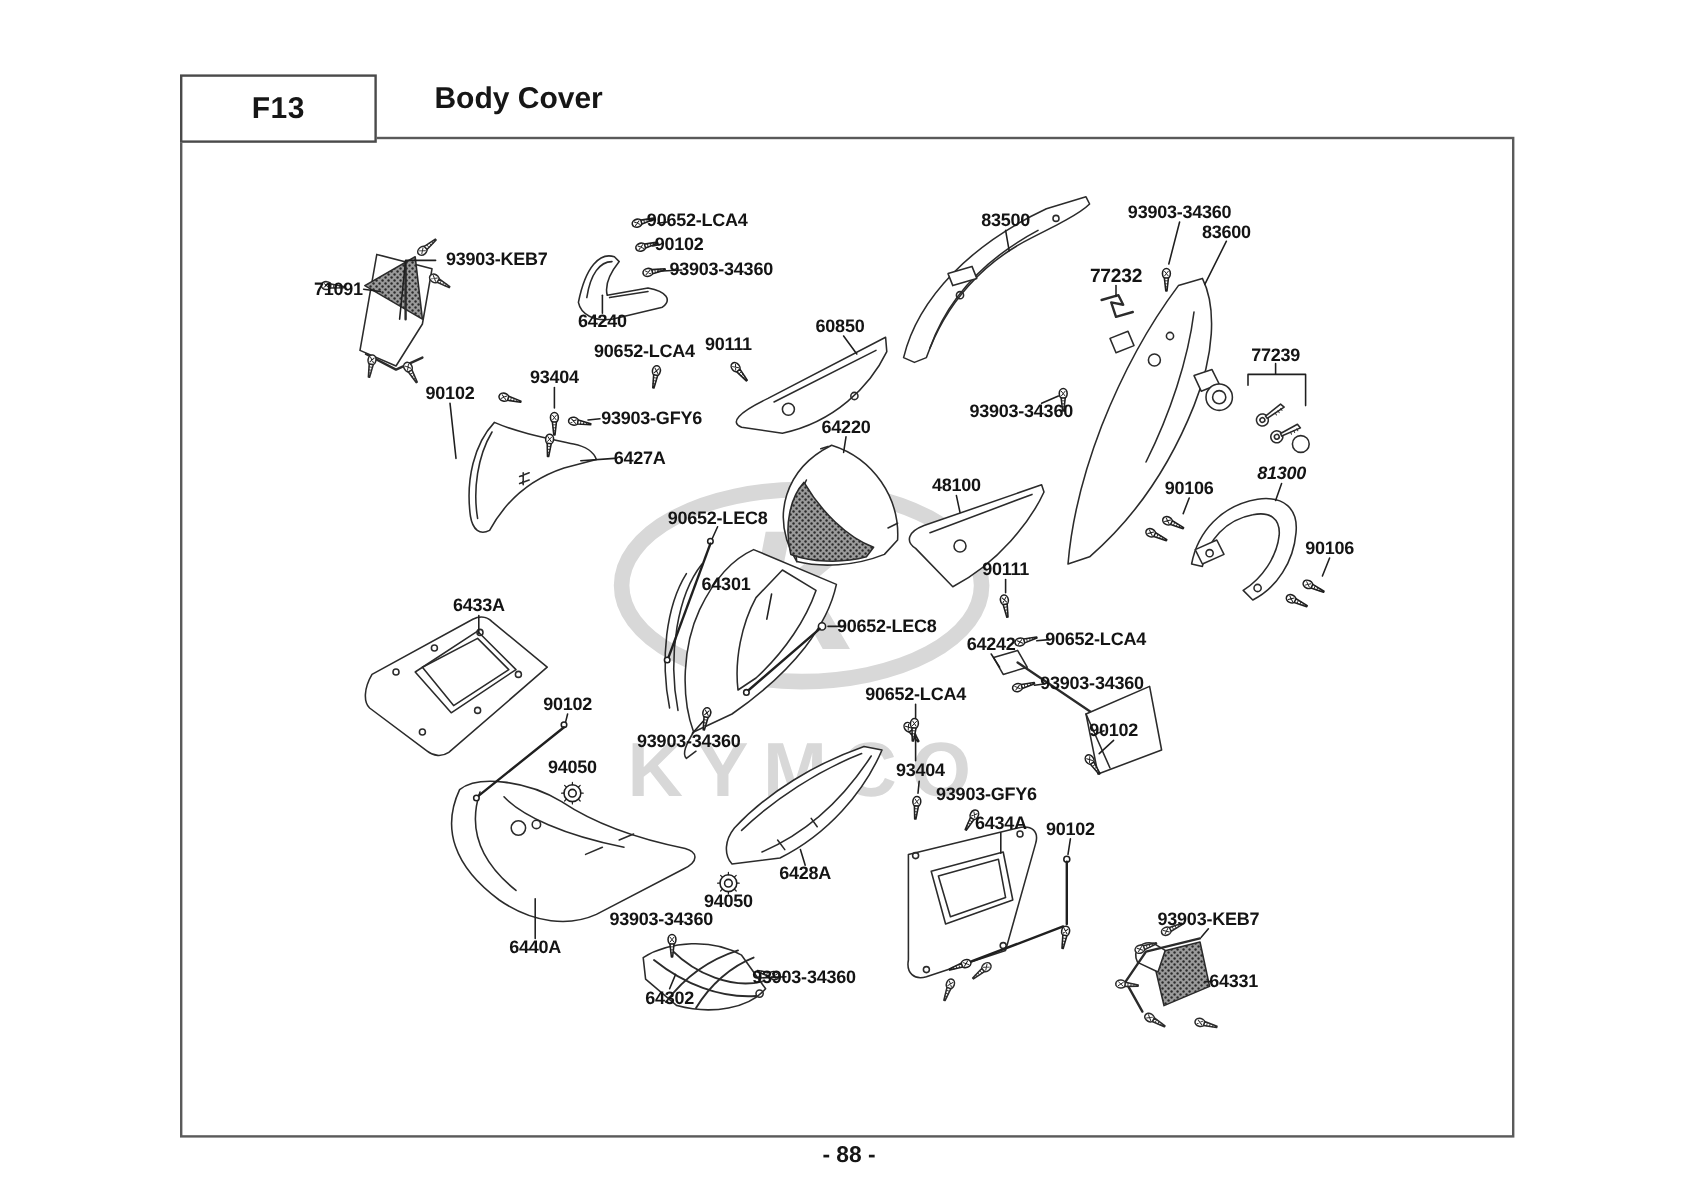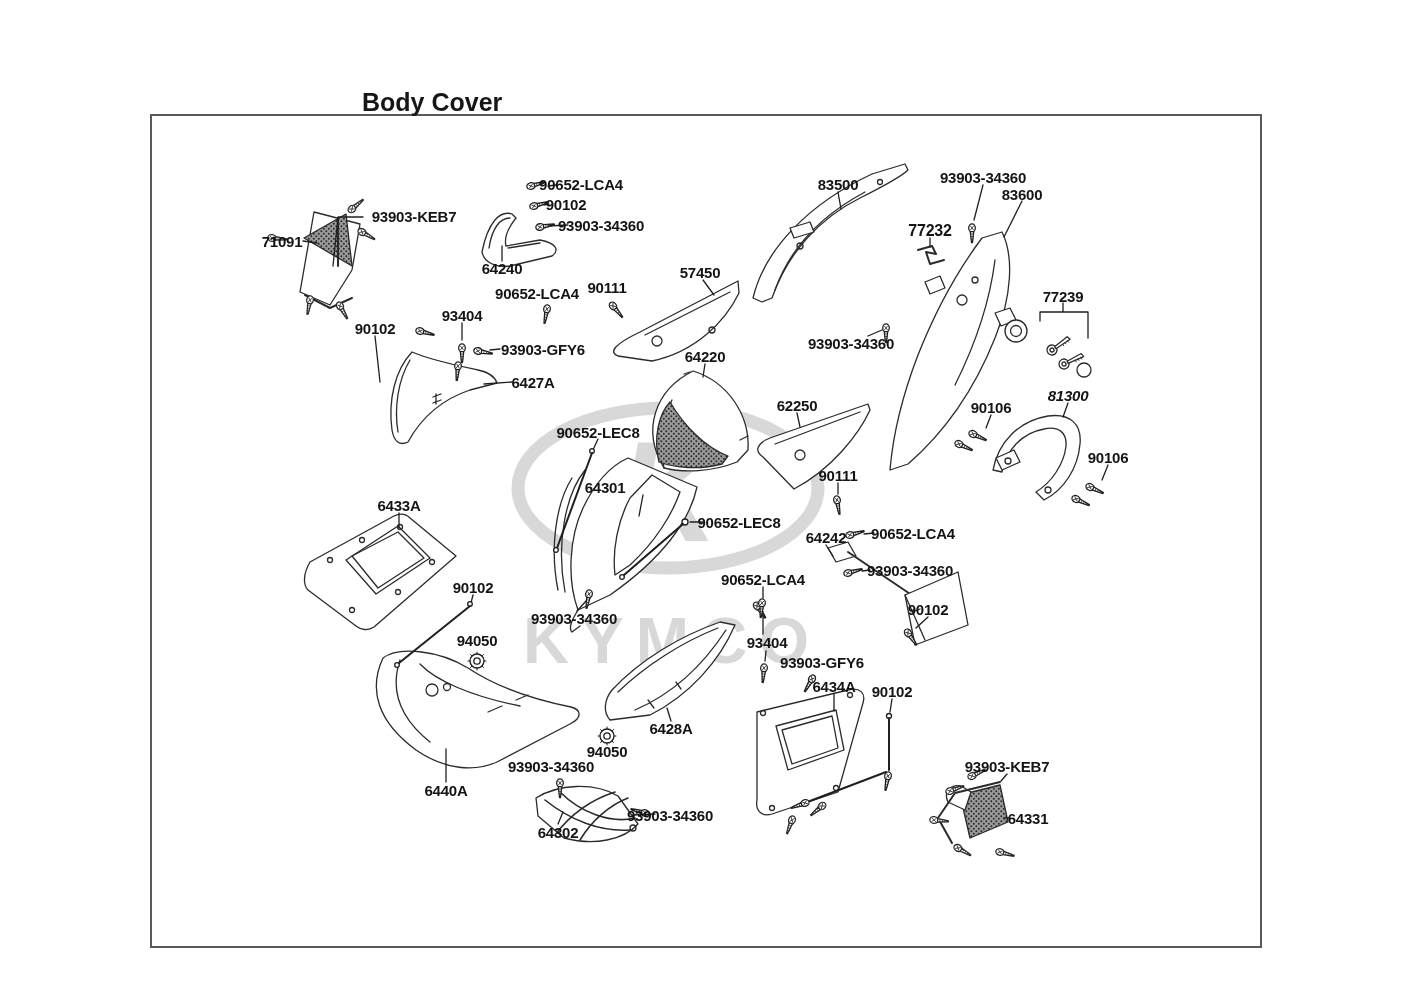--- a/index.html
+++ b/index.html
@@ -1,37 +1,40 @@
 <!DOCTYPE html>
 <html><head>
 <meta charset="utf-8">
 <style>
   html,body{margin:0;padding:0;background:#fff;}
   .page{position:relative;width:1415px;height:1000px;background:#fff;overflow:hidden;
         font-family:"Liberation Sans",sans-serif;color:#161616;}
   .code-box{position:absolute;left:150px;top:62px;width:160px;height:53px;
             border:2px solid #4a4a4a;background:#fff;display:flex;align-items:center;justify-content:center;
             font:bold 25px "Liberation Sans",sans-serif;letter-spacing:.5px;z-index:5;}
-  .page-title{position:absolute;left:362px;top:88px;font:bold 25px "Liberation Sans",sans-serif;z-index:5;}
+  .page-title{position:absolute;left:362px;top:68px;font:bold 25px "Liberation Sans",sans-serif;z-index:5;}
   .frame{position:absolute;left:150px;top:114px;width:1112px;height:834px;
          border:2px solid #5a5a5a;background:#fff;box-sizing:border-box;}
   .diagram-svg{position:absolute;left:0;top:0;z-index:2;}
   #labels-layer{position:absolute;left:0;top:0;width:1415px;height:860px;z-index:3;}
   .part-label{position:absolute;transform:translate(-50%,-50%);
               font:bold 15px "Liberation Sans",sans-serif;color:#141414;
               white-space:nowrap;letter-spacing:-.2px;}
   .part-label.small{font-size:16px;}
   .footer{position:absolute;left:0;top:952px;width:1415px;text-align:center;
           font:bold 19px "Liberation Sans",sans-serif;z-index:5;}
 </style>
 </head>
 <body>
 
 <div class="page">
 
+  <div class="code-box">
+    <span>F13</span>
+  </div>
   <div class="page-title">Body Cover</div>
 
   <div class="frame"></div>
 
   <svg class="diagram-svg" width="1415" height="1000" viewBox="0 0 1415 1000" fill="none" stroke="#2b2b2b" stroke-width="1.3" stroke-linejoin="round" stroke-linecap="round">
     <defs>
       <pattern id="meshDark" width="5" height="5" patternUnits="userSpaceOnUse">
         <rect width="5" height="5" fill="#9a9a9a" stroke="none"></rect>
         <circle cx="1.3" cy="1.3" r="1" fill="#2a2a2a" stroke="none"></circle>
         <circle cx="3.8" cy="3.8" r="1" fill="#2a2a2a" stroke="none"></circle>
@@ -318,24 +321,24 @@
       <div class="part-label" style="left: 838px; top: 184px;">83500</div>
       <div class="part-label" style="left: 983px; top: 177px;">93903-34360</div>
       <div class="part-label" style="left: 1022px; top: 194px;">83600</div>
       <div class="part-label small" style="left: 930px; top: 231px;">77232</div>
       <div class="part-label" style="left: 1063px; top: 296px;">77239</div>
       <div class="part-label" style="left: 851px; top: 343px;">93903-34360</div>
       <div class="part-label" style="left: 375px; top: 328px;">90102</div>
       <div class="part-label" style="left: 462px; top: 315px;">93404</div>
       <div class="part-label" style="left: 543px; top: 349px;">93903-GFY6</div>
       <div class="part-label" style="left: 533px; top: 382px;">6427A</div>
-      <div class="part-label" style="left: 700px; top: 272px;">57450</div>
+      <div class="part-label" style="left: 700px; top: 272px;">60850</div>
       <div class="part-label" style="left: 705px; top: 356px;">64220</div>
       <div class="part-label" style="left: 598px; top: 432px;">90652-LEC8</div>
-      <div class="part-label" style="left: 797px; top: 405px;">62250</div>
+      <div class="part-label" style="left: 797px; top: 405px;">48100</div>
       <div class="part-label" style="left: 991px; top: 407px;">90106</div>
       <div class="part-label" style="left: 1068px; top: 395px; font-style: italic;">81300</div>
       <div class="part-label" style="left: 1108px; top: 457px;">90106</div>
       <div class="part-label" style="left: 838px; top: 475px;">90111</div>
       <div class="part-label" style="left: 605px; top: 487px;">64301</div>
       <div class="part-label" style="left: 739px; top: 522px;">90652-LEC8</div>
       <div class="part-label" style="left: 826px; top: 537px;">64242</div>
       <div class="part-label" style="left: 913px; top: 533px;">90652-LCA4</div>
       <div class="part-label" style="left: 910px; top: 570px;">93903-34360</div>
       <div class="part-label" style="left: 763px; top: 579px;">90652-LCA4</div>
@@ -351,13 +354,14 @@
       <div class="part-label" style="left: 671px; top: 728px;">6428A</div>
       <div class="part-label" style="left: 607px; top: 751px;">94050</div>
       <div class="part-label" style="left: 551px; top: 766px;">93903-34360</div>
       <div class="part-label" style="left: 446px; top: 790px;">6440A</div>
       <div class="part-label" style="left: 558px; top: 832px; text-align: center;">64302</div>
       <div class="part-label" style="left: 670px; top: 815px;">93903-34360</div>
       <div class="part-label" style="left: 1007px; top: 766px;">93903-KEB7</div>
       <div class="part-label" style="left: 1028px; top: 818px;">64331</div>
     </div>
 
+  <div class="footer">- 88 -</div>
 </div>
 
 </body></html>

